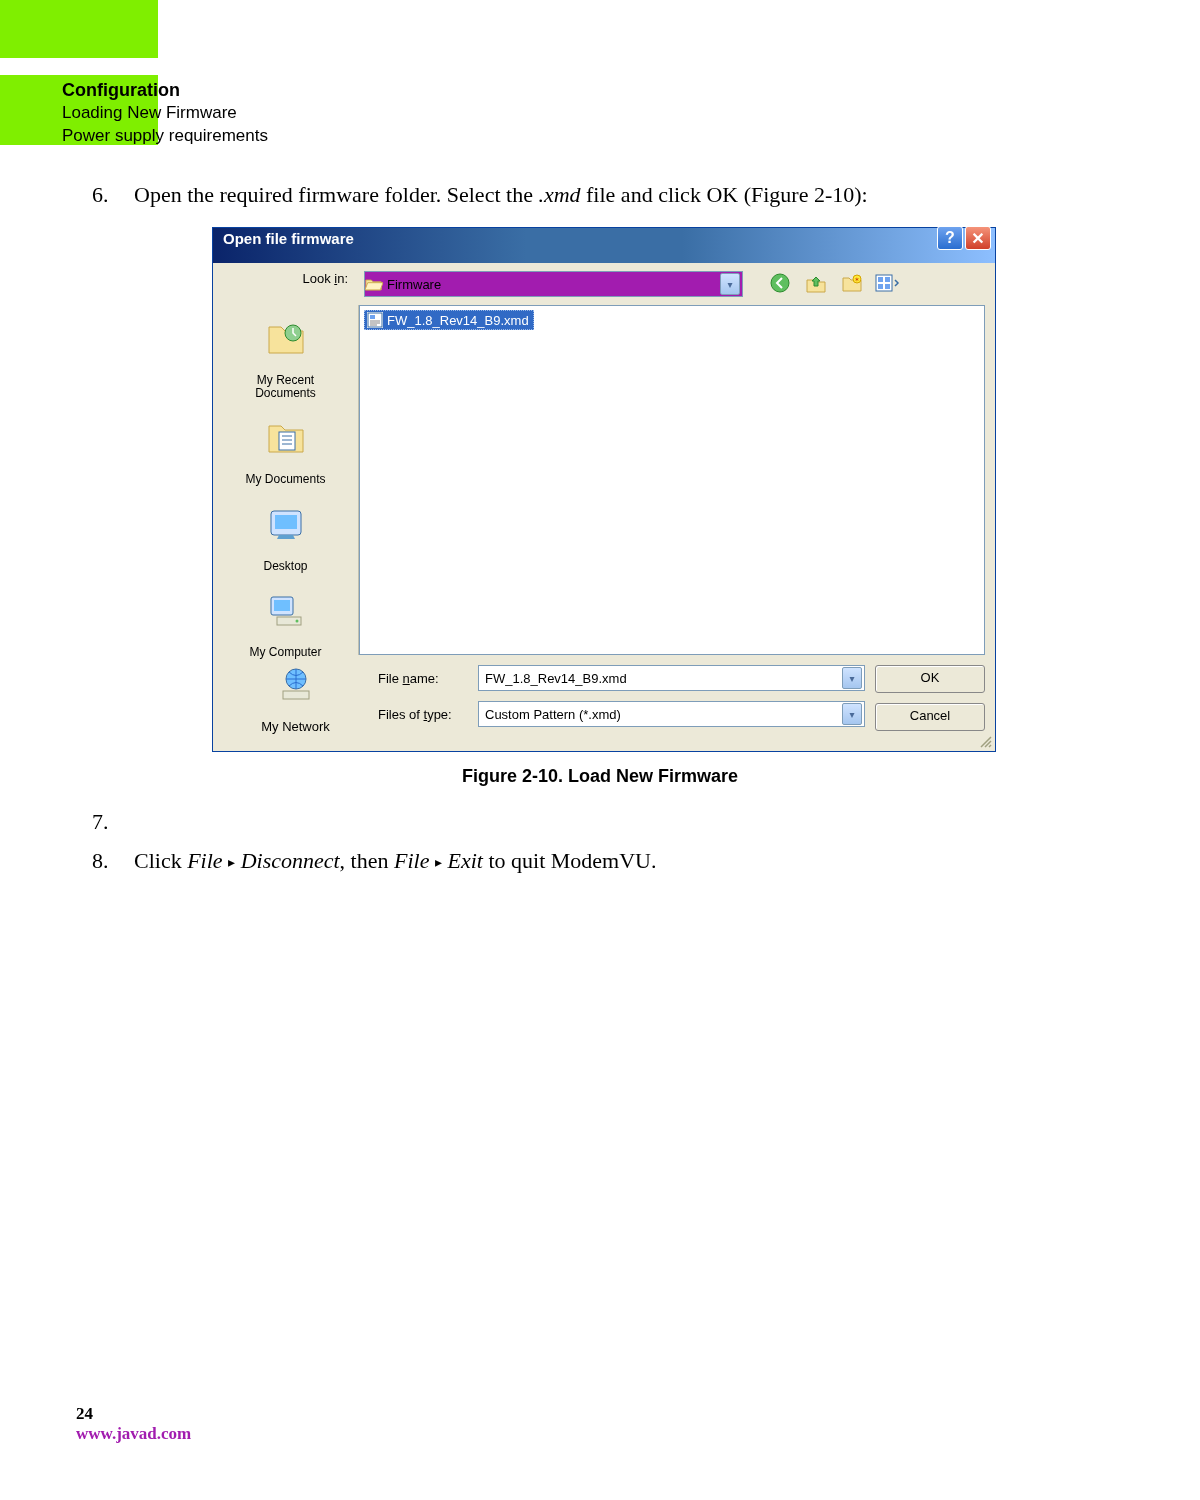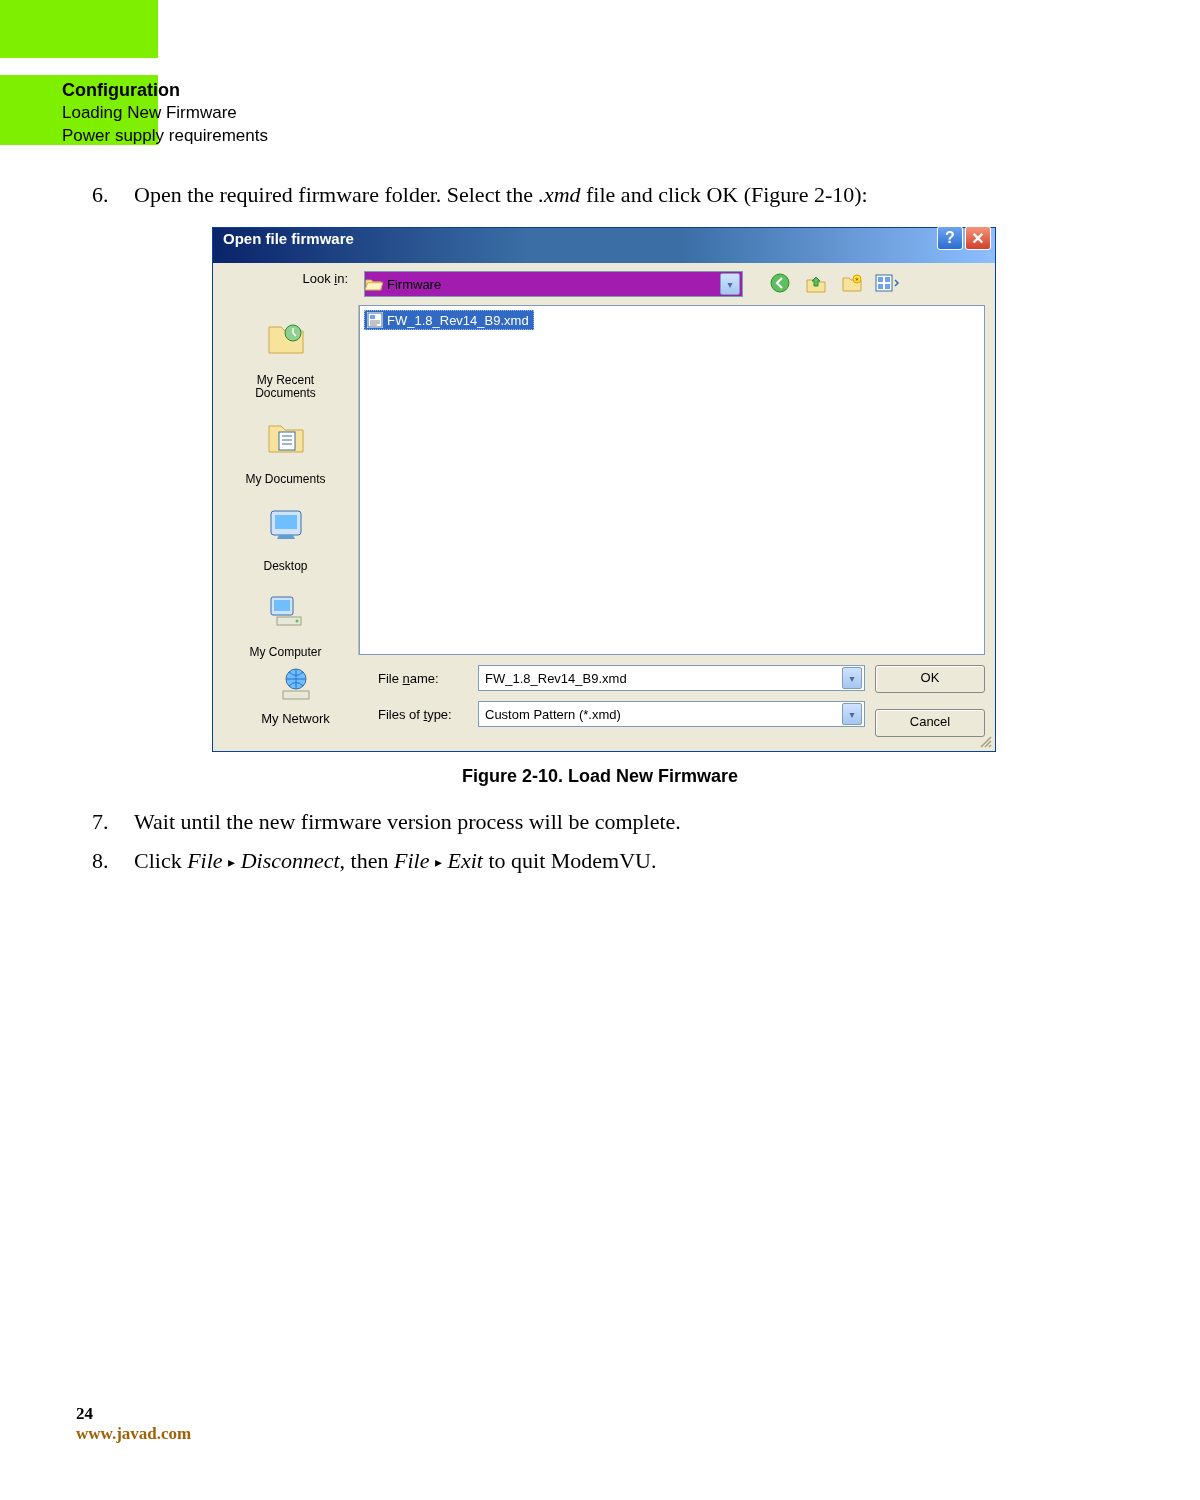--- a/index.html
+++ b/index.html
@@ -219,21 +219,21 @@
   .bottom-rows {
     display: flex;
     padding: 10px 10px 14px;
     gap: 10px;
   }
   .bottom-left {
     width: 145px;
     display: flex;
     flex-direction: column;
     align-items: center;
-    gap: 8px;
+    gap: 16px;
     text-align: center;
   }
   .bottom-mid {
     flex: 1;
   }
   .form-row {
     display: flex;
     align-items: center;
     gap: 10px;
     margin-bottom: 10px;
@@ -250,21 +250,20 @@
     align-items: center;
     padding: 0 2px 0 6px;
   }
   .form-row .finput .txt { flex: 1; }
   .bottom-right {
     width: 110px;
     display: flex;
     flex-direction: column;
     gap: 10px;
     padding-top: 0;
-    justify-content: space-between;
   }
   .winbtn {
     height: 26px;
     background: #ece9d8;
     border: 1px solid #888;
     border-radius: 3px;
     text-align: center;
     line-height: 24px;
     box-shadow: inset 1px 1px 0 #fff;
   }
@@ -280,21 +279,21 @@
     bottom: 56px;
     left: 76px;
     right: 62px;
     display: flex;
     justify-content: space-between;
     font-family: Liberation Serif, serif;
     font-size: 17px;
     flex-direction: column;
   }
   .footer .pnum { font-weight: bold; }
-  .footer .url { color: #a16207; font-weight: bold; }
+  .footer .url { color: #a21caf; font-weight: bold; }
   u.mn { text-decoration: underline; }
 </style>
 </head>
 <body>
 
 <div class="green-block"></div>
 <div class="green-bar"></div>
 
 <div class="header">
   <div class="title">Configuration</div>
@@ -453,21 +452,20 @@
         <path d="M2 12 L12 2 M6 12 L12 6 M10 12 L12 10" stroke="#a0a080" stroke-width="1.5"></path>
       </svg>
     </div>
   </div>
 
   <div class="figure-caption">Figure 2-10. Load New Firmware</div>
 
   <ol class="steps">
     <li>
       <span class="num">7.</span>
-      <span>Wait until the new firmware version process will be complete.</span>
     </li>
     <li>
       <span class="num">8.</span>
       <span>
         <span>Click </span><span class="italic">File</span>
         <span class="triangle">▸</span>
         <span class="italic">Disconnect</span><span>, then </span><span class="italic">File</span>
         <span class="triangle">▸</span>
         <span class="italic">Exit</span><span> to quit ModemVU.</span>
       </span>

